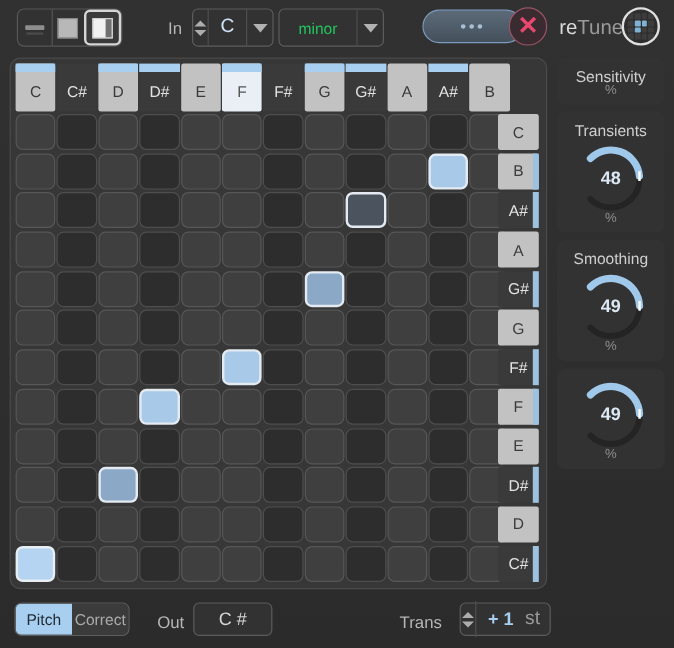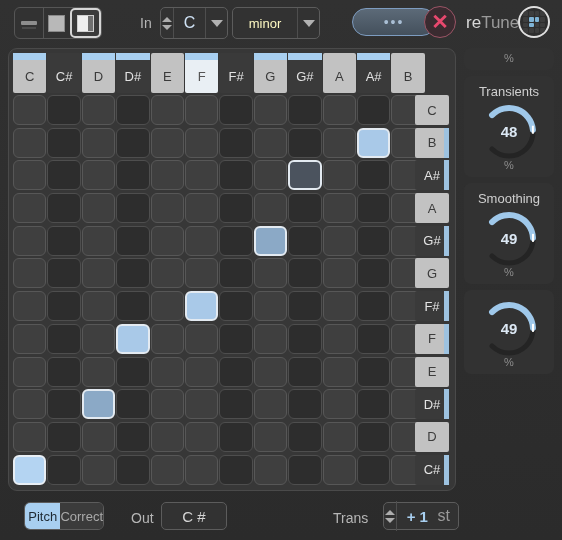--- a/index.html
+++ b/index.html
@@ -53,21 +53,21 @@
   .tri-dn { width:0;height:0;border-left:5px solid transparent;border-right:5px solid transparent;border-top:5px solid #adadad;}
   .keyval { flex:1; text-align:center; color:#cfe2f5; font-size:16px; }
   .drop-arrow { width:22px; height:30px; display:flex;align-items:center;justify-content:center;border-left:1px solid #4e4e4e;}
   .tri-dn2 { width:0;height:0;border-left:6px solid transparent;border-right:6px solid transparent;border-top:7px solid #b2b2b2;}
 
   .scale-box {
     position:absolute; left:232px; top:7px; width:88px; height:32px;
     border:1px solid #5c5c5c; border-radius:5px; background:#323232;
     display:flex; align-items:center;
   }
-  .scale-val { flex:1; text-align:center; color:#fef9c3; font-size:13px; }
+  .scale-val { flex:1; text-align:center; color:#22c55e; font-size:13px; }
 
   .preset-box {
     position:absolute; left:352px; top:8px; width:84px; height:28px;
     border:1px solid #7d9cc0; border-radius:14px;
     background:linear-gradient(180deg,#5c6a78 0%,#44505c 100%);
     display:flex;align-items:center;justify-content:center;
   }
   .dots { color:#a9bed4; font-size:14px; letter-spacing:2px; line-height:8px; }
   .xbtn {
     position:absolute; left:424px; top:6px; width:32px; height:32px;
@@ -151,21 +151,21 @@
   .knobwrap { position:relative; width:62px; height:62px; margin:0 auto; }
   .kval {
     position:absolute; left:0; top:22px; width:100%; text-align:center;
     color:#dce8f4; font-size:15px; font-weight:bold;
   }
   .kunit { color:#8d8d8d; font-size:11px; margin-top:-4px; }
 
   
   #bottombar { position:absolute; left:0; top:494px; width:562px; height:46px; }
   .toggle {
-    position:absolute; left:24px; top:8px; width:80px; height:28px;
+    position:absolute; left:12px; top:8px; width:96px; height:28px;
     border:1px solid #5c5c5c; border-radius:6px; overflow:hidden;
     display:flex; background:#323232;text-align:right;
   }
   .tg-on { flex:1; background:#a8cff0; color:#1f2a33; font-size:13px; display:flex;align-items:center;justify-content:center; }
   .tg-off { flex:1; background:#3b3b3b; color:#aaa; font-size:13px; display:flex;align-items:center;justify-content:center; }
   .lbl-out { position:absolute; left:131px; top:16px; }
   .out-box {
     position:absolute; left:161px; top:8px; width:66px; height:28px;
     border:1px solid #5c5c5c; border-radius:5px; background:#323232;
     display:flex;align-items:center;justify-content:center;
@@ -515,20 +515,21 @@
           <div class="nbox white">D</div>
         </div>
         <div class="nrow">
           <div class="nbox black">C#<span class="sbar"></span></div>
         </div>
       </div>
   </div>
 
   <div id="knobpanel">
       <div class="kgroup">
+        <div class="klabel">Sensitivity</div>
         <div class="kunit">%</div>
       </div>
       <div class="kgroup">
         <div class="klabel">Transients</div>
         <div class="knobwrap"><svg width="62" height="62" viewBox="0 0 62 62">
             <path d="M 14.03 14.03 A 24 24 0 1 1 14.03 47.97" fill="none" stroke="#242424" stroke-width="5" stroke-linecap="round"></path>
             <path d="M 14.03 14.03 A 24 24 0 0 1 54.89 28.74" fill="none" stroke="#9fc8ea" stroke-width="6" stroke-linecap="round"></path>
             <line x1="54.893487150473916" y1="24.741400480355654" x2="54.893487150473916" y2="32.74140048035565" stroke="#ffffff" stroke-width="2"></line>
           </svg><div class="kval">48</div></div>
         <div class="kunit">%</div>

